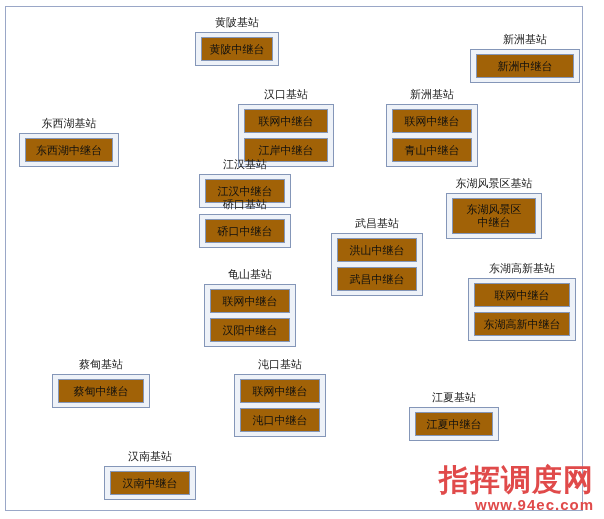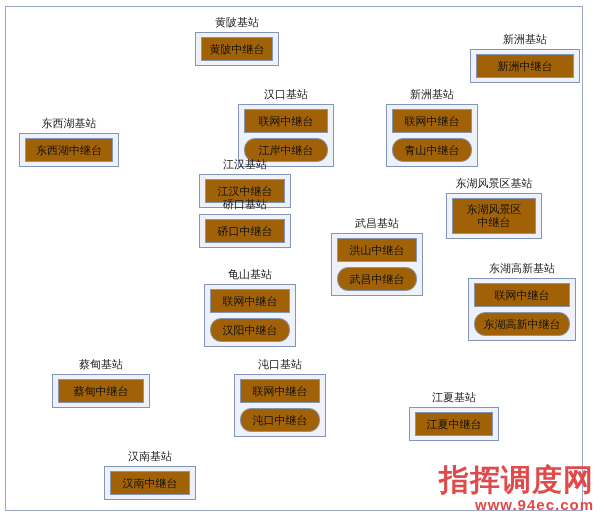--- a/index.html
+++ b/index.html
@@ -48,21 +48,20 @@
     color: #101010;
     font-size: 11px;
     line-height: 14px;
     text-align: center;
     padding: 4px 6px;
     box-sizing: border-box;
     white-space: nowrap;
   }
   .node + .node {
     margin-top: 5px;
-    border-radius: 11px;
   }
   .node.two-line {
     white-space: normal;
     line-height: 13px;
   }
   .watermark {
     position: absolute;
     right: 10px;
     bottom: 6px;
     text-align: right;

